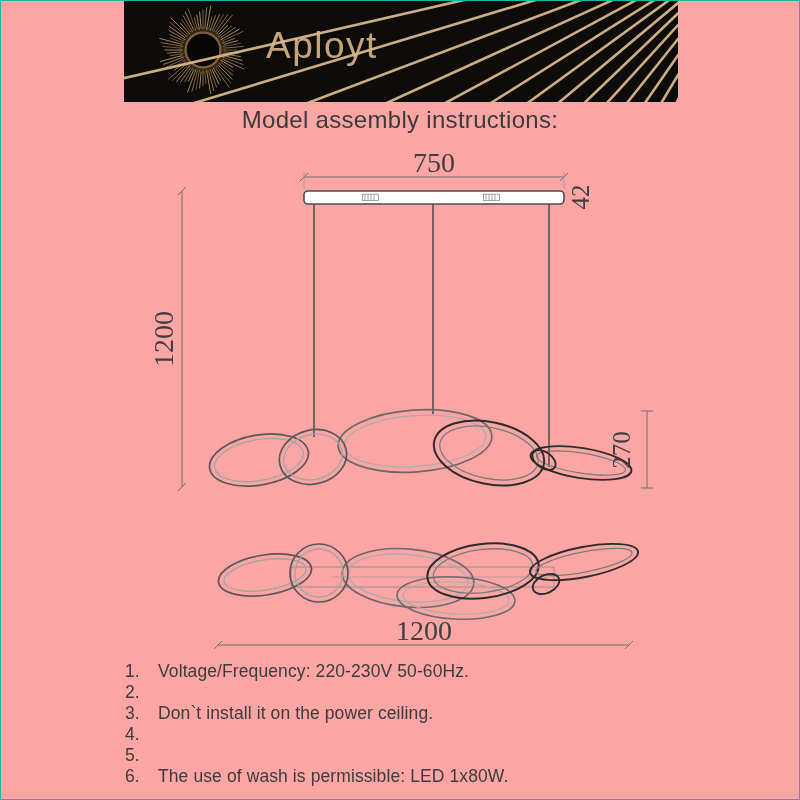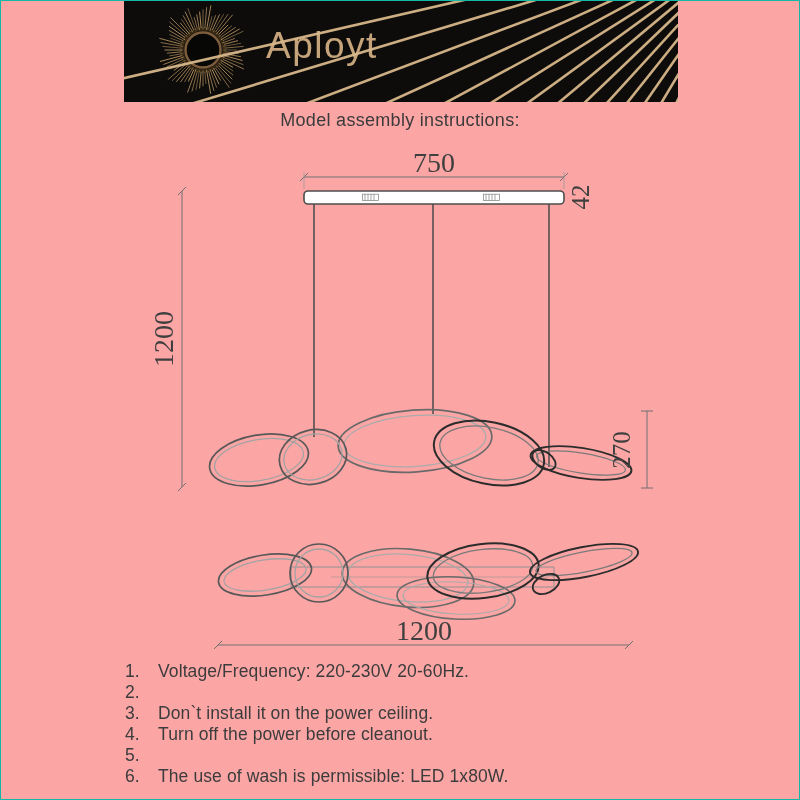--- a/index.html
+++ b/index.html
@@ -15,21 +15,21 @@
   }
   .banner svg{position:absolute;left:0;top:0;}
   .brand-name{
     position:absolute;left:142px;top:26px;
     font-size:37px;line-height:1;font-weight:400;letter-spacing:1.5px;
     color:#c6a47b;
   }
   
   .title-block{
     position:absolute;left:0;top:108px;width:100%;text-align:center;
-    color:#3b3b3b;font-size:18px;line-height:22.5px;letter-spacing:.3px;
+    color:#3b3b3b;font-size:24px;line-height:22.5px;letter-spacing:.3px;
   }
   
   .drawing{position:absolute;left:0;top:0;width:798px;height:798px;}
   .dim{
     font-family:"Liberation Serif",serif;
     font-size:28px;fill:#3f3f3f;
   }
   .dim-small{font-size:25px;}
   
   .instructions{
@@ -256,32 +256,31 @@
     <text class="dim" x="433" y="171" text-anchor="middle">750</text>
     <text class="dim dim-small" transform="translate(588,196) rotate(-90)" text-anchor="middle">42</text>
     <text class="dim" transform="translate(172,338) rotate(-90)" text-anchor="middle">1200</text>
     <text class="dim dim-small" transform="translate(629,449) rotate(-90)" text-anchor="middle">270</text>
     <text class="dim" x="423" y="639" text-anchor="middle">1200</text>
   </svg>
 
   <ol class="instructions">
     <li>
       <span class="num">1.</span>
-      <span class="txt">Voltage/Frequency: 220-230V 20-60Hz.</span>
+      <span class="txt">Voltage/Frequency: 220-230V 50-60Hz.</span>
     </li>
     <li>
       <span class="num">2.</span>
     </li>
     <li>
       <span class="num">3.</span>
       <span class="txt">Don`t install it on the power ceiling.</span>
     </li>
     <li>
       <span class="num">4.</span>
-      <span class="txt">Turn off the power before cleanout.</span>
     </li>
     <li>
       <span class="num">5.</span>
     </li>
     <li>
       <span class="num">6.</span>
       <span class="txt">The use of wash is permissible: LED 1x80W.</span>
     </li>
   </ol>
 </div>

